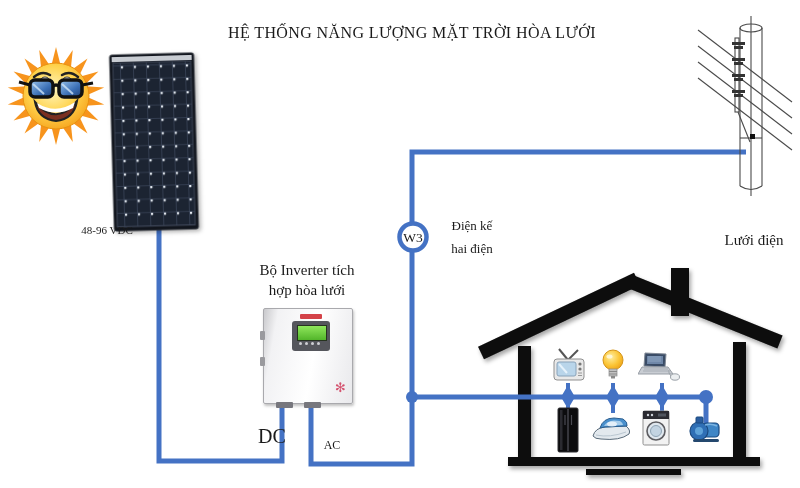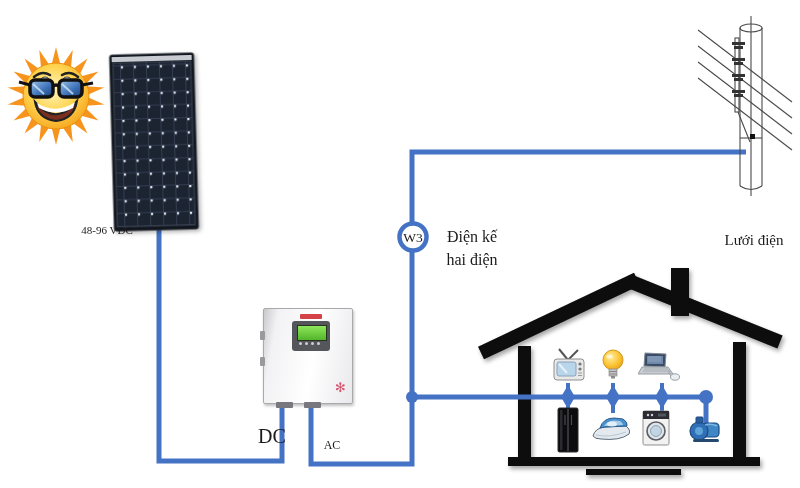--- a/index.html
+++ b/index.html
@@ -6,21 +6,21 @@
   #canvas{position:relative;width:800px;height:488px;background:#fff;overflow:hidden;
           font-family:"Liberation Serif","DejaVu Serif",serif;color:#1a1a1a;}
   .abs{position:absolute;}
   .label{position:absolute;white-space:nowrap;transform:translateX(-50%);text-align:center;
          font-family:"Liberation Serif","DejaVu Serif",serif;color:#1a1a1a;}
   #title{top:24px;left:412px;font-size:16px;letter-spacing:.4px;}
   #pv-voltage{top:224px;left:107px;font-size:11px;}
   #inverter-name{top:260px;left:307px;font-size:15px;line-height:20px;}
   #dc-label{top:425px;left:272px;font-size:20px;}
   #ac-label{top:438px;left:332px;font-size:12px;}
-  #meter-name{top:225px;left:472px;font-size:16px;line-height:23px;}
+  #meter-name{top:214px;left:472px;font-size:13px;line-height:23px;}
   #grid-label{top:196px;left:754px;font-size:15px;margin-top:36px;}
   
   #inverter-body{left:263px;top:308px;width:88px;height:94px;border:1px solid #a9a9ad;border-radius:2px;
     background:linear-gradient(100deg,#c9c9cc 0%,#f2f2f4 14%,#ffffff 55%,#e9e9ec 100%);
     box-shadow:1px 2px 3px rgba(0,0,0,.25);}
   #inverter-brand{position:absolute;left:36px;top:5px;width:22px;height:5px;background:#cc2128;border-radius:1px;opacity:.85;}
   #inverter-panel{position:absolute;left:28px;top:12px;width:38px;height:30px;background:#55565c;border-radius:3px;}
   #inverter-lcd{position:absolute;left:5px;top:4px;width:28px;height:14px;border:1px solid #26331f;
     background:linear-gradient(#8fe65c,#52b52a);}
   .btn-row{position:absolute;left:7px;top:21px;display:flex;gap:3px;}
@@ -255,21 +255,26 @@
 
   <svg class="abs" style="left:688px;top:415px" width="36" height="30" viewBox="0 0 36 30">
     <rect x="15" y="8" width="16" height="14" rx="4" fill="#3f86c6" stroke="#1b4a80" stroke-width="1.2"></rect>
     <circle cx="11" cy="16" r="9" fill="#2f6fb5" stroke="#1b4a80" stroke-width="1.2"></circle>
     <circle cx="11" cy="16" r="4" fill="#5fa3d9"></circle>
     <rect x="8" y="2" width="7" height="6" rx="1" fill="#2a5d9e" stroke="#1b4a80"></rect>
     <path d="M17,10 q6,-2 12,1" stroke="#7db5e2" fill="none" stroke-width="1.5"></path>
     <rect x="5" y="24" width="26" height="3" rx="1.5" fill="#24486e"></rect>
   </svg>
 
+  <div class="label" id="title">HỆ THỐNG NĂNG LƯỢNG MẶT TRỜI HÒA LƯỚI</div>
   <div class="label" id="pv-voltage">48-96 VDC</div>
+  <div class="label" id="inverter-name">
+    <div>Bộ Inverter tích</div>
+    <div>hợp hòa lưới</div>
+  </div>
   <div class="label" id="dc-label">DC</div>
   <div class="label" id="ac-label">AC</div>
   <div class="label" id="meter-name">
     <div>Điện kế</div>
     <div>hai điện</div>
   </div>
   <div class="label" id="grid-label">Lưới điện</div>
 </div>
 
 </body></html>

